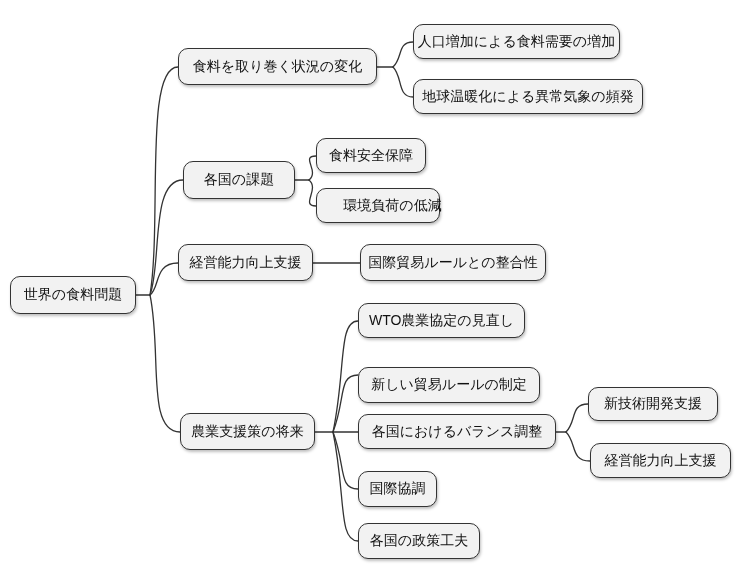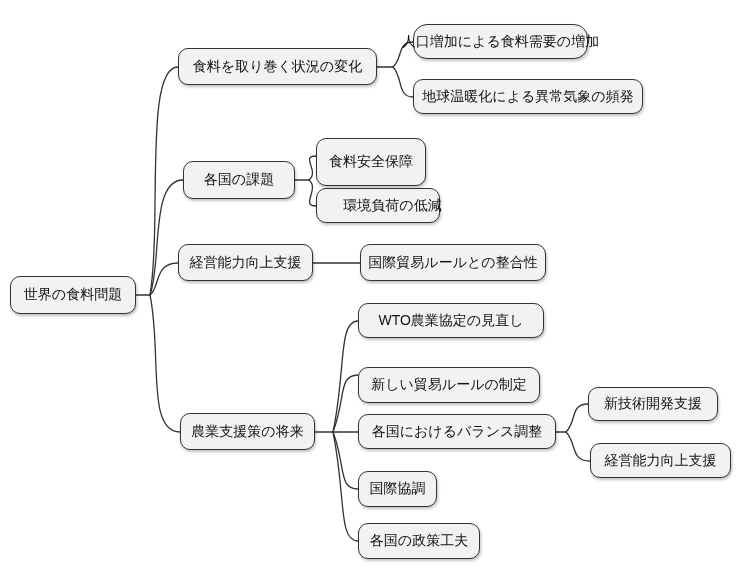--- a/index.html
+++ b/index.html
@@ -35,29 +35,29 @@
     box-shadow:1px 2px 3px rgba(0,0,0,0.25);
     font-size:14px;
     color:#111;
     white-space:nowrap;
     box-sizing:border-box;
     text-align:center;
   }
   
   .n-root {left:10px;  top:276px; width:126px; height:38px;}
   .n-b1   {left:178px; top:48px;  width:199px; height:37px;}
-  .n-l1a  {left:413px; top:24px;  width:175px; height:35px;border-radius:14px;}
+  .n-l1a  {left:413px; top:24px;  width:207px; height:35px;}
   .n-l1b  {left:413px; top:79px;  width:230px; height:35px;}
   .n-b2   {left:183px; top:161px; width:112px; height:38px;}
-  .n-l2a  {left:316px; top:138px; width:110px; height:48px;}
+  .n-l2a  {left:316px; top:138px; width:110px; height:35px;}
   .n-l2b  {left:316px; top:188px; width:124px; height:35px;padding-left:29px;}
   .n-b3   {left:178px; top:244px; width:135px; height:37px;}
   .n-l3a  {left:360px; top:244px; width:186px; height:37px;}
   .n-b4   {left:180px; top:413px; width:135px; height:37px;}
-  .n-l4a  {left:358px; top:303px; width:186px; height:35px;}
+  .n-l4a  {left:358px; top:303px; width:167px; height:35px;}
   .n-l4b  {left:358px; top:367px; width:182px; height:36px;}
   .n-l4c  {left:358px; top:414px; width:198px; height:35px;}
   .n-l4c1 {left:588px; top:387px; width:130px; height:34px;}
   .n-l4c2 {left:590px; top:443px; width:141px; height:35px;}
   .n-l4d  {left:358px; top:471px; width:79px;  height:36px;}
   .n-l4e  {left:358px; top:523px; width:122px; height:36px;}
 </style>
 </head>
 <body>
 

